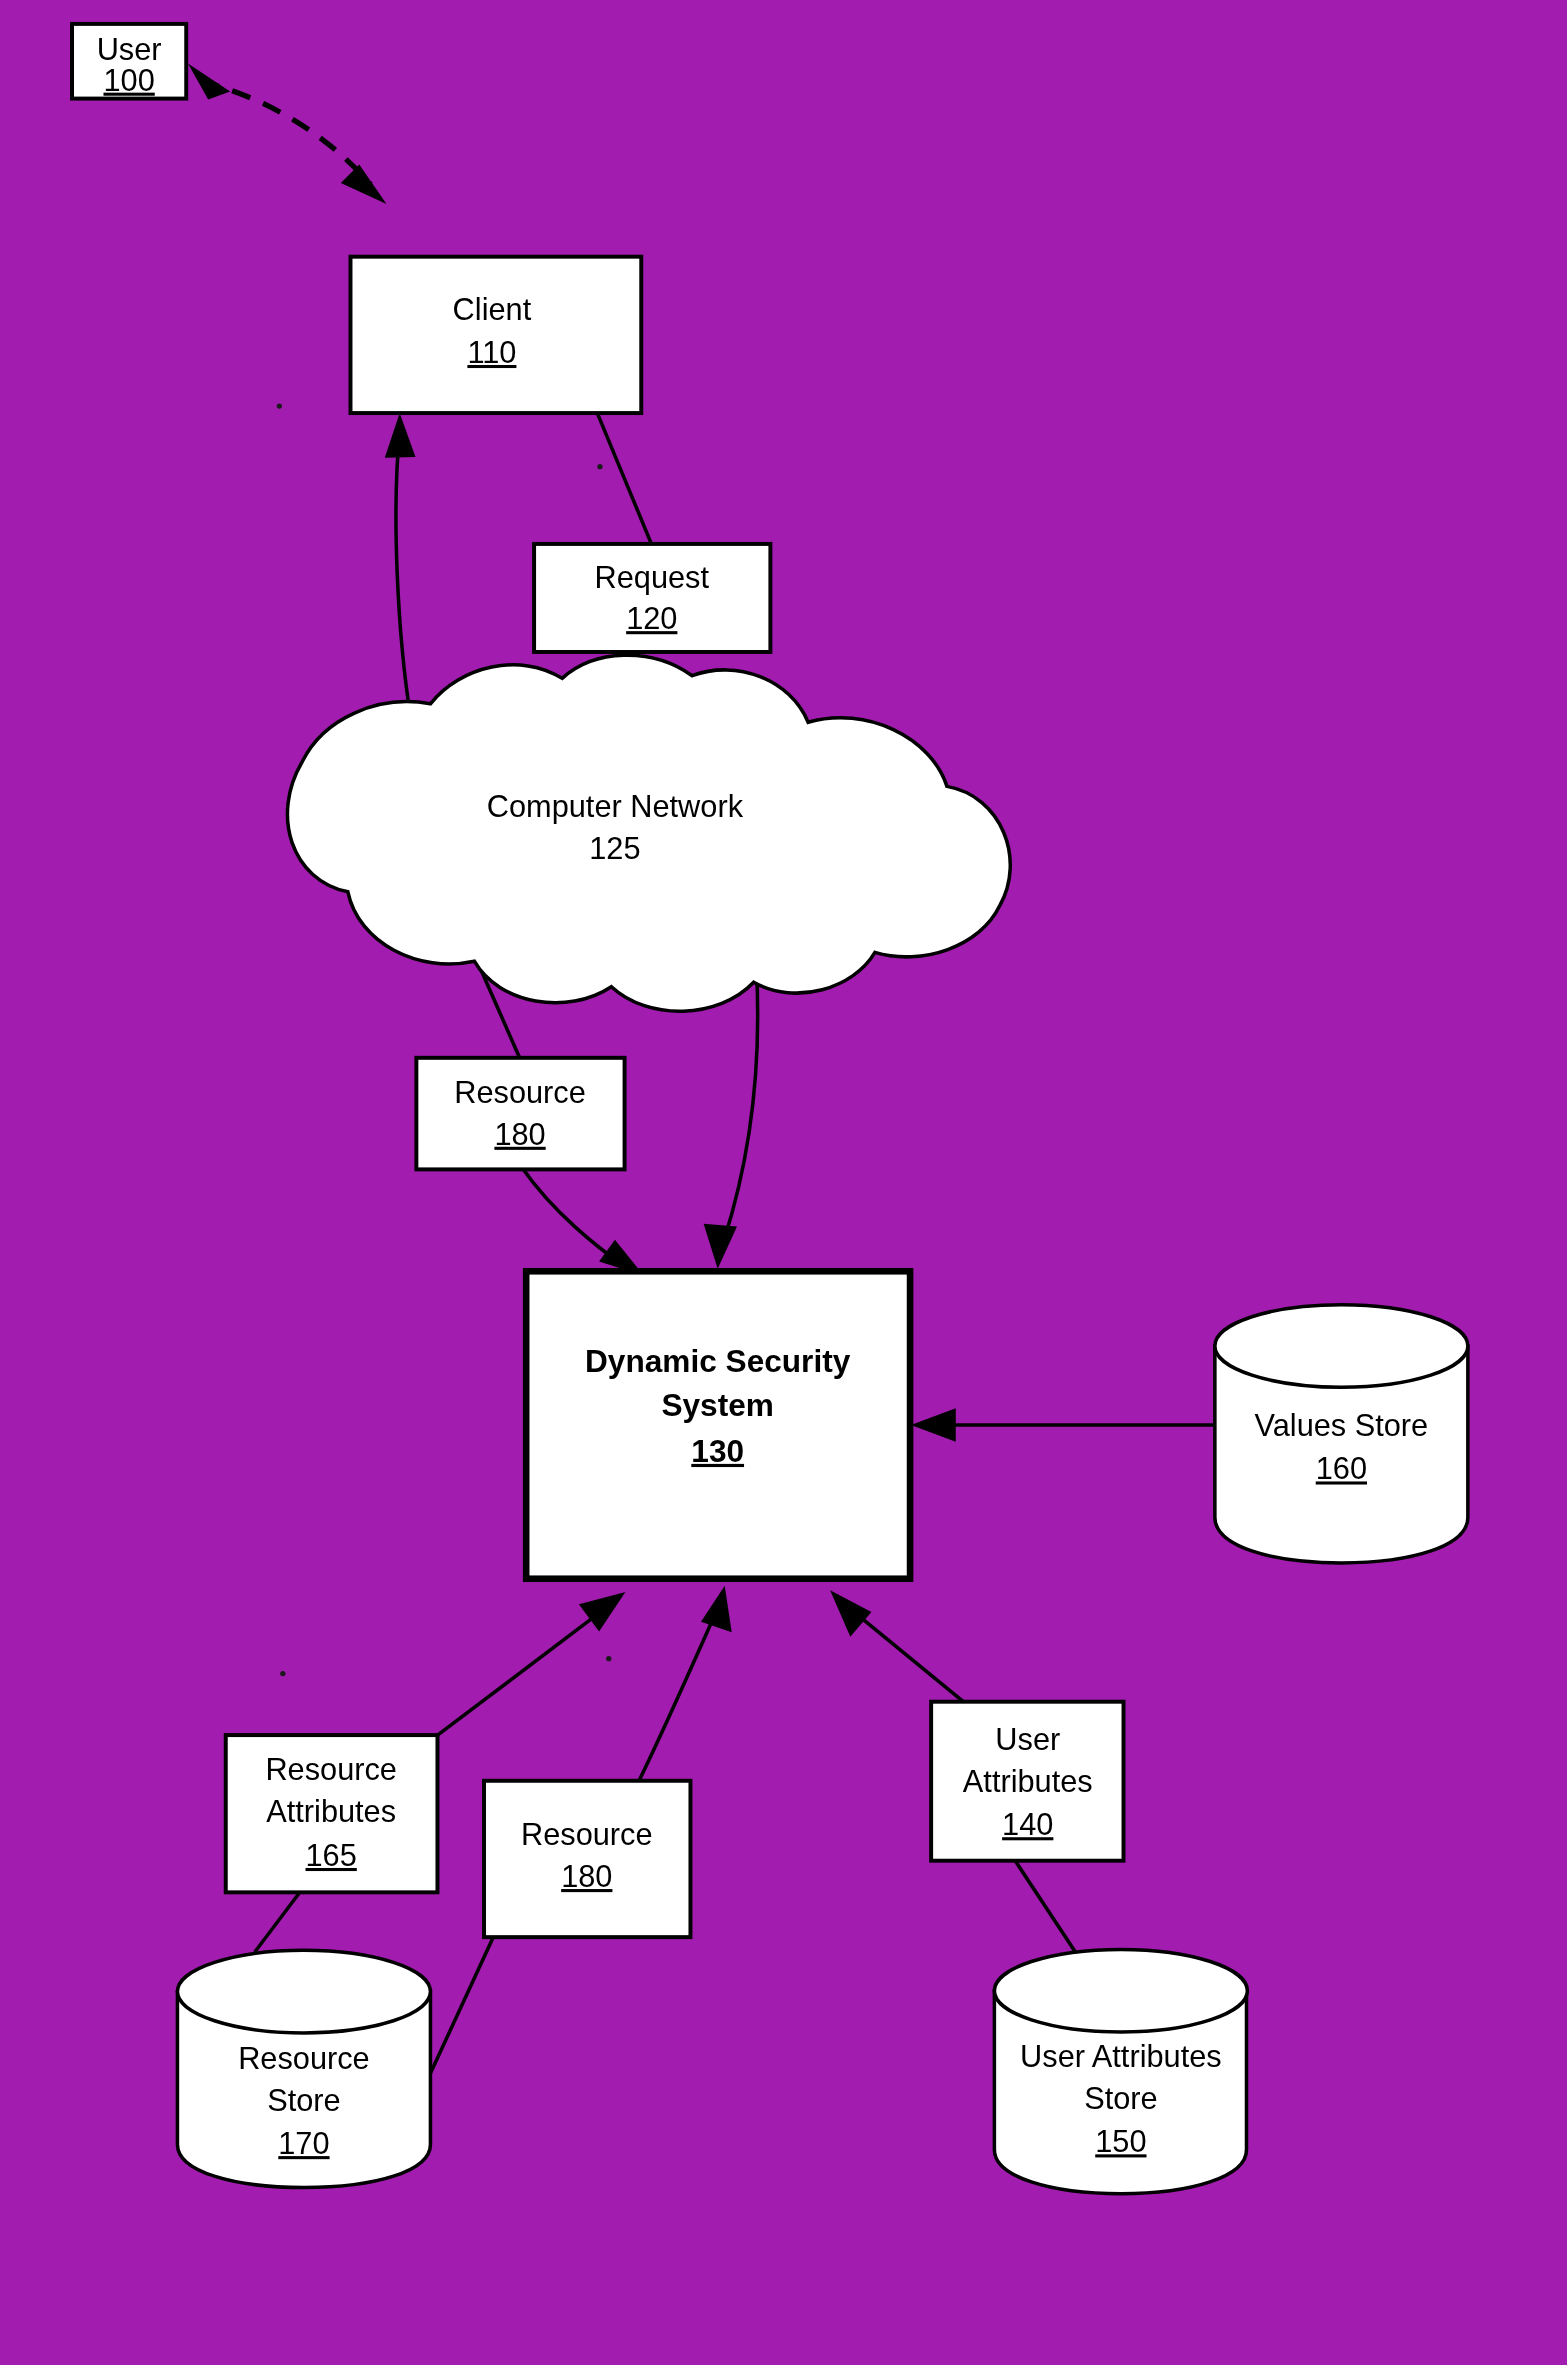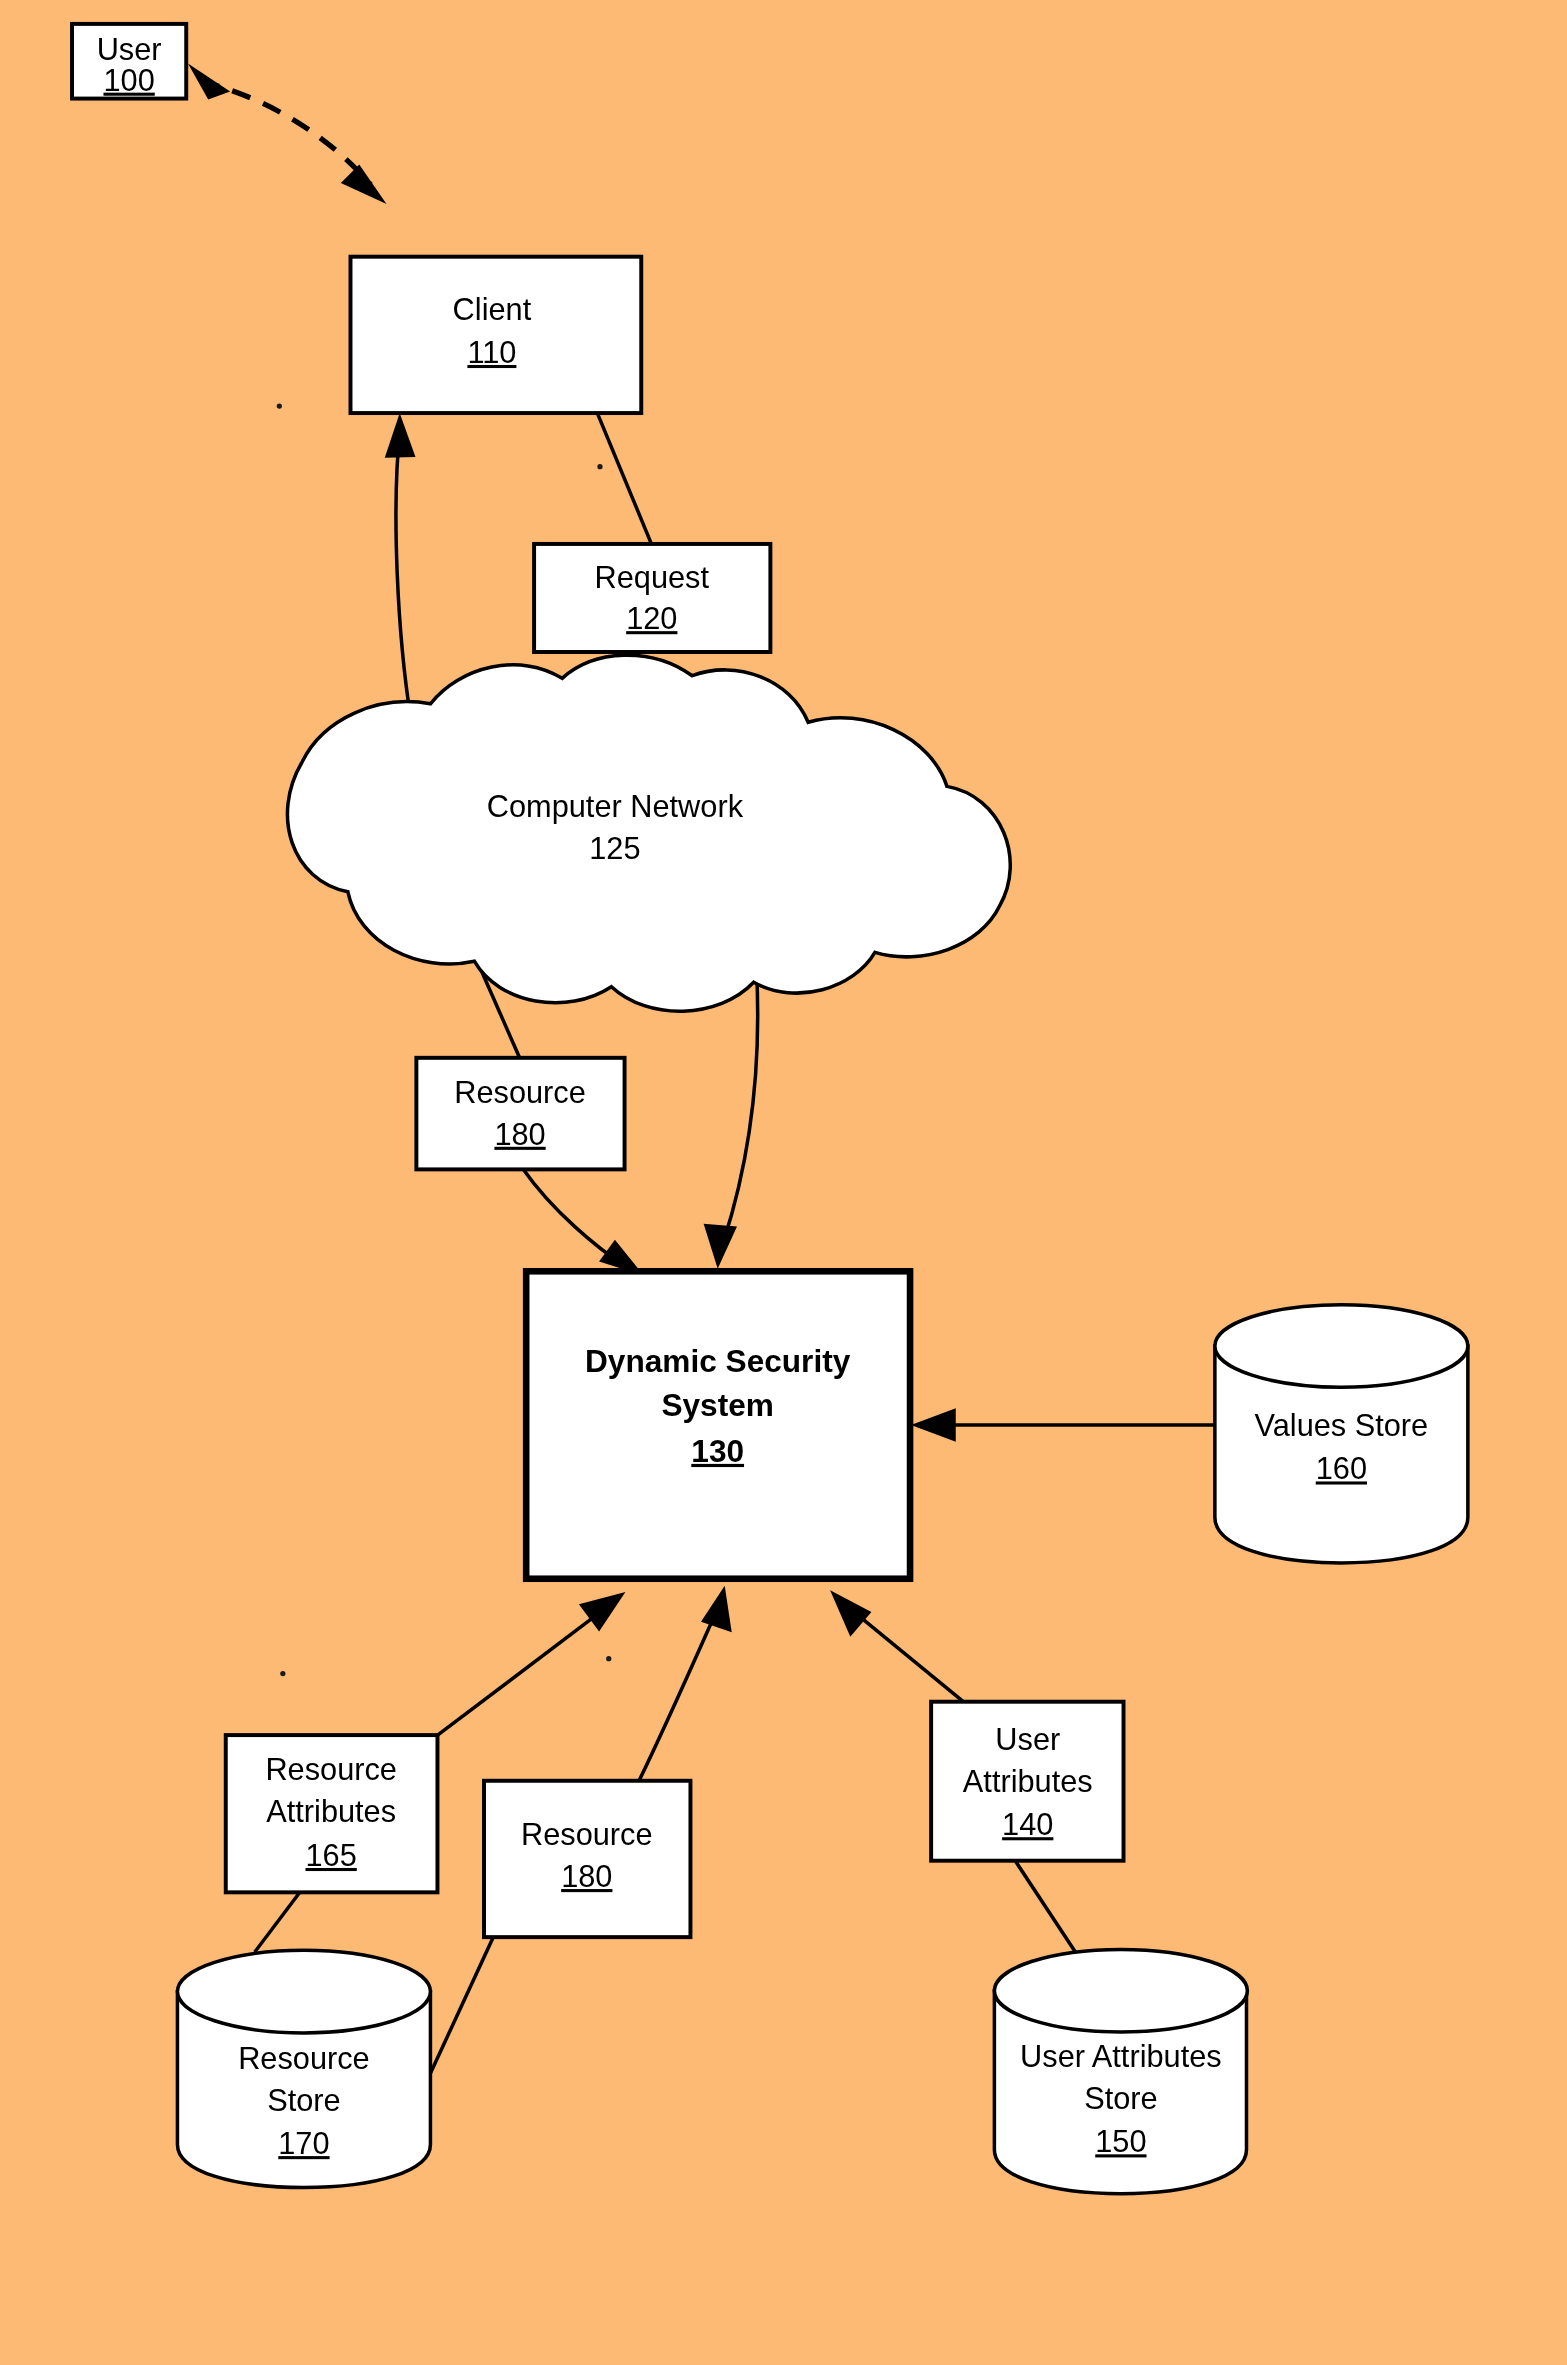--- a/index.html
+++ b/index.html
@@ -10,21 +10,21 @@
   body {
     width: 1568px;
     height: 2366px;
     font-family: "Liberation Sans", sans-serif;
     -webkit-font-smoothing: antialiased;
   }
   #figure-root {
     position: relative;
     width: 1568px;
     height: 2366px;
-    background: #fdba74;
+    background: #a21caf;
     overflow: hidden;
   }
   svg#diagram {
     position: absolute;
     top: 0;
     left: 0;
     width: 1568px;
     height: 2366px;
     display: block;
   }

